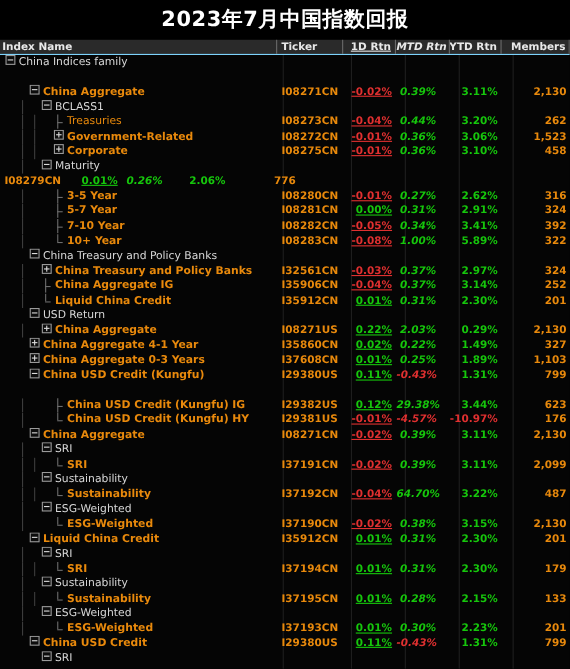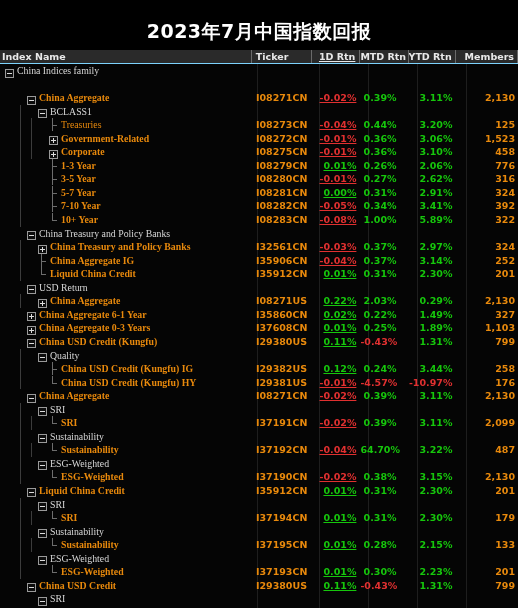--- a/index.html
+++ b/index.html
@@ -8,21 +8,20 @@
     background:#000;
     font-family:"DejaVu Sans","Liberation Sans",sans-serif;
     -webkit-font-smoothing:none;
   }
   #app{position:relative;width:518px;height:608px;background:#000;}
 
   
   .title-bar{
     height:36px;display:flex;align-items:center;justify-content:center;
     background:#000;
-    margin-top:14px;
   }
   .title-text{
     color:#ffffff;font-size:19px;font-weight:bold;letter-spacing:.5px;
     font-family:"DejaVu Sans","Liberation Sans",sans-serif;
     white-space:nowrap;
   }
 
   
   .grid{position:relative;width:518px;height:572px;background:#050505;overflow:hidden;}
 
@@ -37,35 +36,35 @@
   }
   .hdr .cell{border-right:1px solid #6a6a6a;}
 
   .cell{
     box-sizing:border-box;overflow:hidden;white-space:nowrap;
     font-size:9.5px;line-height:13.5px;height:13.5px;
   }
   .c-name   {width:258px;padding-left:2px;}
   .c-ticker {width:62px;padding-left:4px;}
   .c-d1     {width:49px;text-align:right;padding-right:4px;text-decoration:underline;}
-  .c-mtd    {width:49px;text-align:right;padding-right:12px;}
+  .c-mtd    {width:49px;text-align:right;padding-right:12px;font-style:italic;}
   .c-ytd    {width:49px;text-align:right;padding-right:4px;}
   .c-mem    {width:63px;text-align:right;padding-right:3px;}
 
   
   .vline{position:absolute;top:14px;bottom:0;width:1px;background:#1e1e1e;}
 
   .ticker{color:#e8890c;font-size:9.5px;font-weight:bold;}
   .num{font-size:9.5px;font-weight:bold;}
   .pos{color:#16c60c;}
   .neg{color:#e03030;}
   .mem{color:#e8890c;font-size:9.5px;font-weight:bold;}
 
   
-  .tree{display:flex;align-items:flex-end;height:13.5px;position:relative;font-family:Liberation Serif, serif;}
+  .tree{display:flex;align-items:flex-start;height:13.5px;position:relative;}
   .ind{display:inline-block;height:13.5px;flex:0 0 auto;}
 
   .exp{
     flex:0 0 auto;width:9px;height:9px;margin-right:3px;position:relative;
     border:1px solid #9a9a9a;background:#0d0d0d;box-sizing:border-box;
   }
   .exp:before{
     content:"";position:absolute;left:1px;right:1px;top:3px;height:1px;background:#dcdcdc;
   }
   .exp.plus:after{
@@ -169,21 +168,21 @@
               <div class="rail" style="left: 29px;"></div>
               <span class="ind" style="width: 47px;"></span>
               <span class="elbow mid"></span>
               <span class="lbl orange-dim">Treasuries</span>
             </div>
           </div>
           <div class="cell c-ticker ticker">I08273CN</div>
           <div class="cell c-d1 num neg">-0.04%</div>
           <div class="cell c-mtd num pos">0.44%</div>
           <div class="cell c-ytd num pos">3.20%</div>
-          <div class="cell c-mem mem">125</div>
+          <div class="cell c-mem mem">262</div>
         </div>
         <div class="row">
           <div class="cell c-name">
             <div class="tree">
               <div class="rail" style="left: 18px;"></div>
               <div class="rail" style="left: 29px;"></div>
               <span class="ind" style="width: 47px;"></span>
               <span class="exp plus"></span>
               <span class="lbl orange">Government-Related</span>
             </div>
@@ -207,25 +206,32 @@
           <div class="cell c-ticker ticker">I08275CN</div>
           <div class="cell c-d1 num neg">-0.01%</div>
           <div class="cell c-mtd num pos">0.36%</div>
           <div class="cell c-ytd num pos">3.10%</div>
           <div class="cell c-mem mem">458</div>
         </div>
         <div class="row">
           <div class="cell c-name">
             <div class="tree">
               <div class="rail" style="left: 18px;"></div>
-              <span class="ind" style="width: 47px;"></span>
-              <span class="elbow mid"></span>
-              <span class="lbl orange">1-3 Year</span>
-            </div>
-          </div>
+              <span class="ind" style="width: 36px;"></span>
+              <span class="exp"></span>
+              <span class="lbl grey">Maturity</span>
+            </div>
+          </div>
+          <div class="cell c-ticker ticker"></div>
+          <div class="cell c-d1 num "></div>
+          <div class="cell c-mtd num "></div>
+          <div class="cell c-ytd num "></div>
+          <div class="cell c-mem mem"></div>
+        </div>
+        <div class="row">
           <div class="cell c-ticker ticker">I08279CN</div>
           <div class="cell c-d1 num pos">0.01%</div>
           <div class="cell c-mtd num pos">0.26%</div>
           <div class="cell c-ytd num pos">2.06%</div>
           <div class="cell c-mem mem">776</div>
         </div>
         <div class="row">
           <div class="cell c-name">
             <div class="tree">
               <div class="rail" style="left: 18px;"></div>
@@ -371,21 +377,21 @@
           <div class="cell c-d1 num pos">0.22%</div>
           <div class="cell c-mtd num pos">2.03%</div>
           <div class="cell c-ytd num pos">0.29%</div>
           <div class="cell c-mem mem">2,130</div>
         </div>
         <div class="row">
           <div class="cell c-name">
             <div class="tree">
               <span class="ind" style="width: 25px;"></span>
               <span class="exp plus"></span>
-              <span class="lbl orange">China Aggregate 6-1 Year</span>
+              <span class="lbl orange">China Aggregate 4-1 Year</span>
             </div>
           </div>
           <div class="cell c-ticker ticker">I35860CN</div>
           <div class="cell c-d1 num pos">0.02%</div>
           <div class="cell c-mtd num pos">0.22%</div>
           <div class="cell c-ytd num pos">1.49%</div>
           <div class="cell c-mem mem">327</div>
         </div>
         <div class="row">
           <div class="cell c-name">
@@ -409,48 +415,40 @@
               <span class="lbl orange">China USD Credit (Kungfu)</span>
             </div>
           </div>
           <div class="cell c-ticker ticker">I29380US</div>
           <div class="cell c-d1 num pos">0.11%</div>
           <div class="cell c-mtd num neg">-0.43%</div>
           <div class="cell c-ytd num pos">1.31%</div>
           <div class="cell c-mem mem">799</div>
         </div>
         <div class="row">
-          <div class="cell c-name">
-            <div class="tree">
-              <div class="rail" style="left: 18px;"></div>
-              <span class="ind" style="width: 36px;"></span>
-              <span class="exp"></span>
-              <span class="lbl grey">Quality</span>
-            </div>
-          </div>
           <div class="cell c-ticker ticker"></div>
           <div class="cell c-d1 num "></div>
           <div class="cell c-mtd num "></div>
           <div class="cell c-ytd num "></div>
           <div class="cell c-mem mem"></div>
         </div>
         <div class="row">
           <div class="cell c-name">
             <div class="tree">
               <div class="rail" style="left: 18px;"></div>
               <span class="ind" style="width: 47px;"></span>
               <span class="elbow mid"></span>
               <span class="lbl orange">China USD Credit (Kungfu) IG</span>
             </div>
           </div>
           <div class="cell c-ticker ticker">I29382US</div>
           <div class="cell c-d1 num pos">0.12%</div>
-          <div class="cell c-mtd num pos">0.24%</div>
+          <div class="cell c-mtd num pos">29.38%</div>
           <div class="cell c-ytd num pos">3.44%</div>
-          <div class="cell c-mem mem">258</div>
+          <div class="cell c-mem mem">623</div>
         </div>
         <div class="row">
           <div class="cell c-name">
             <div class="tree">
               <div class="rail" style="left: 18px;"></div>
               <span class="ind" style="width: 47px;"></span>
               <span class="elbow"></span>
               <span class="lbl orange">China USD Credit (Kungfu) HY</span>
             </div>
           </div>

